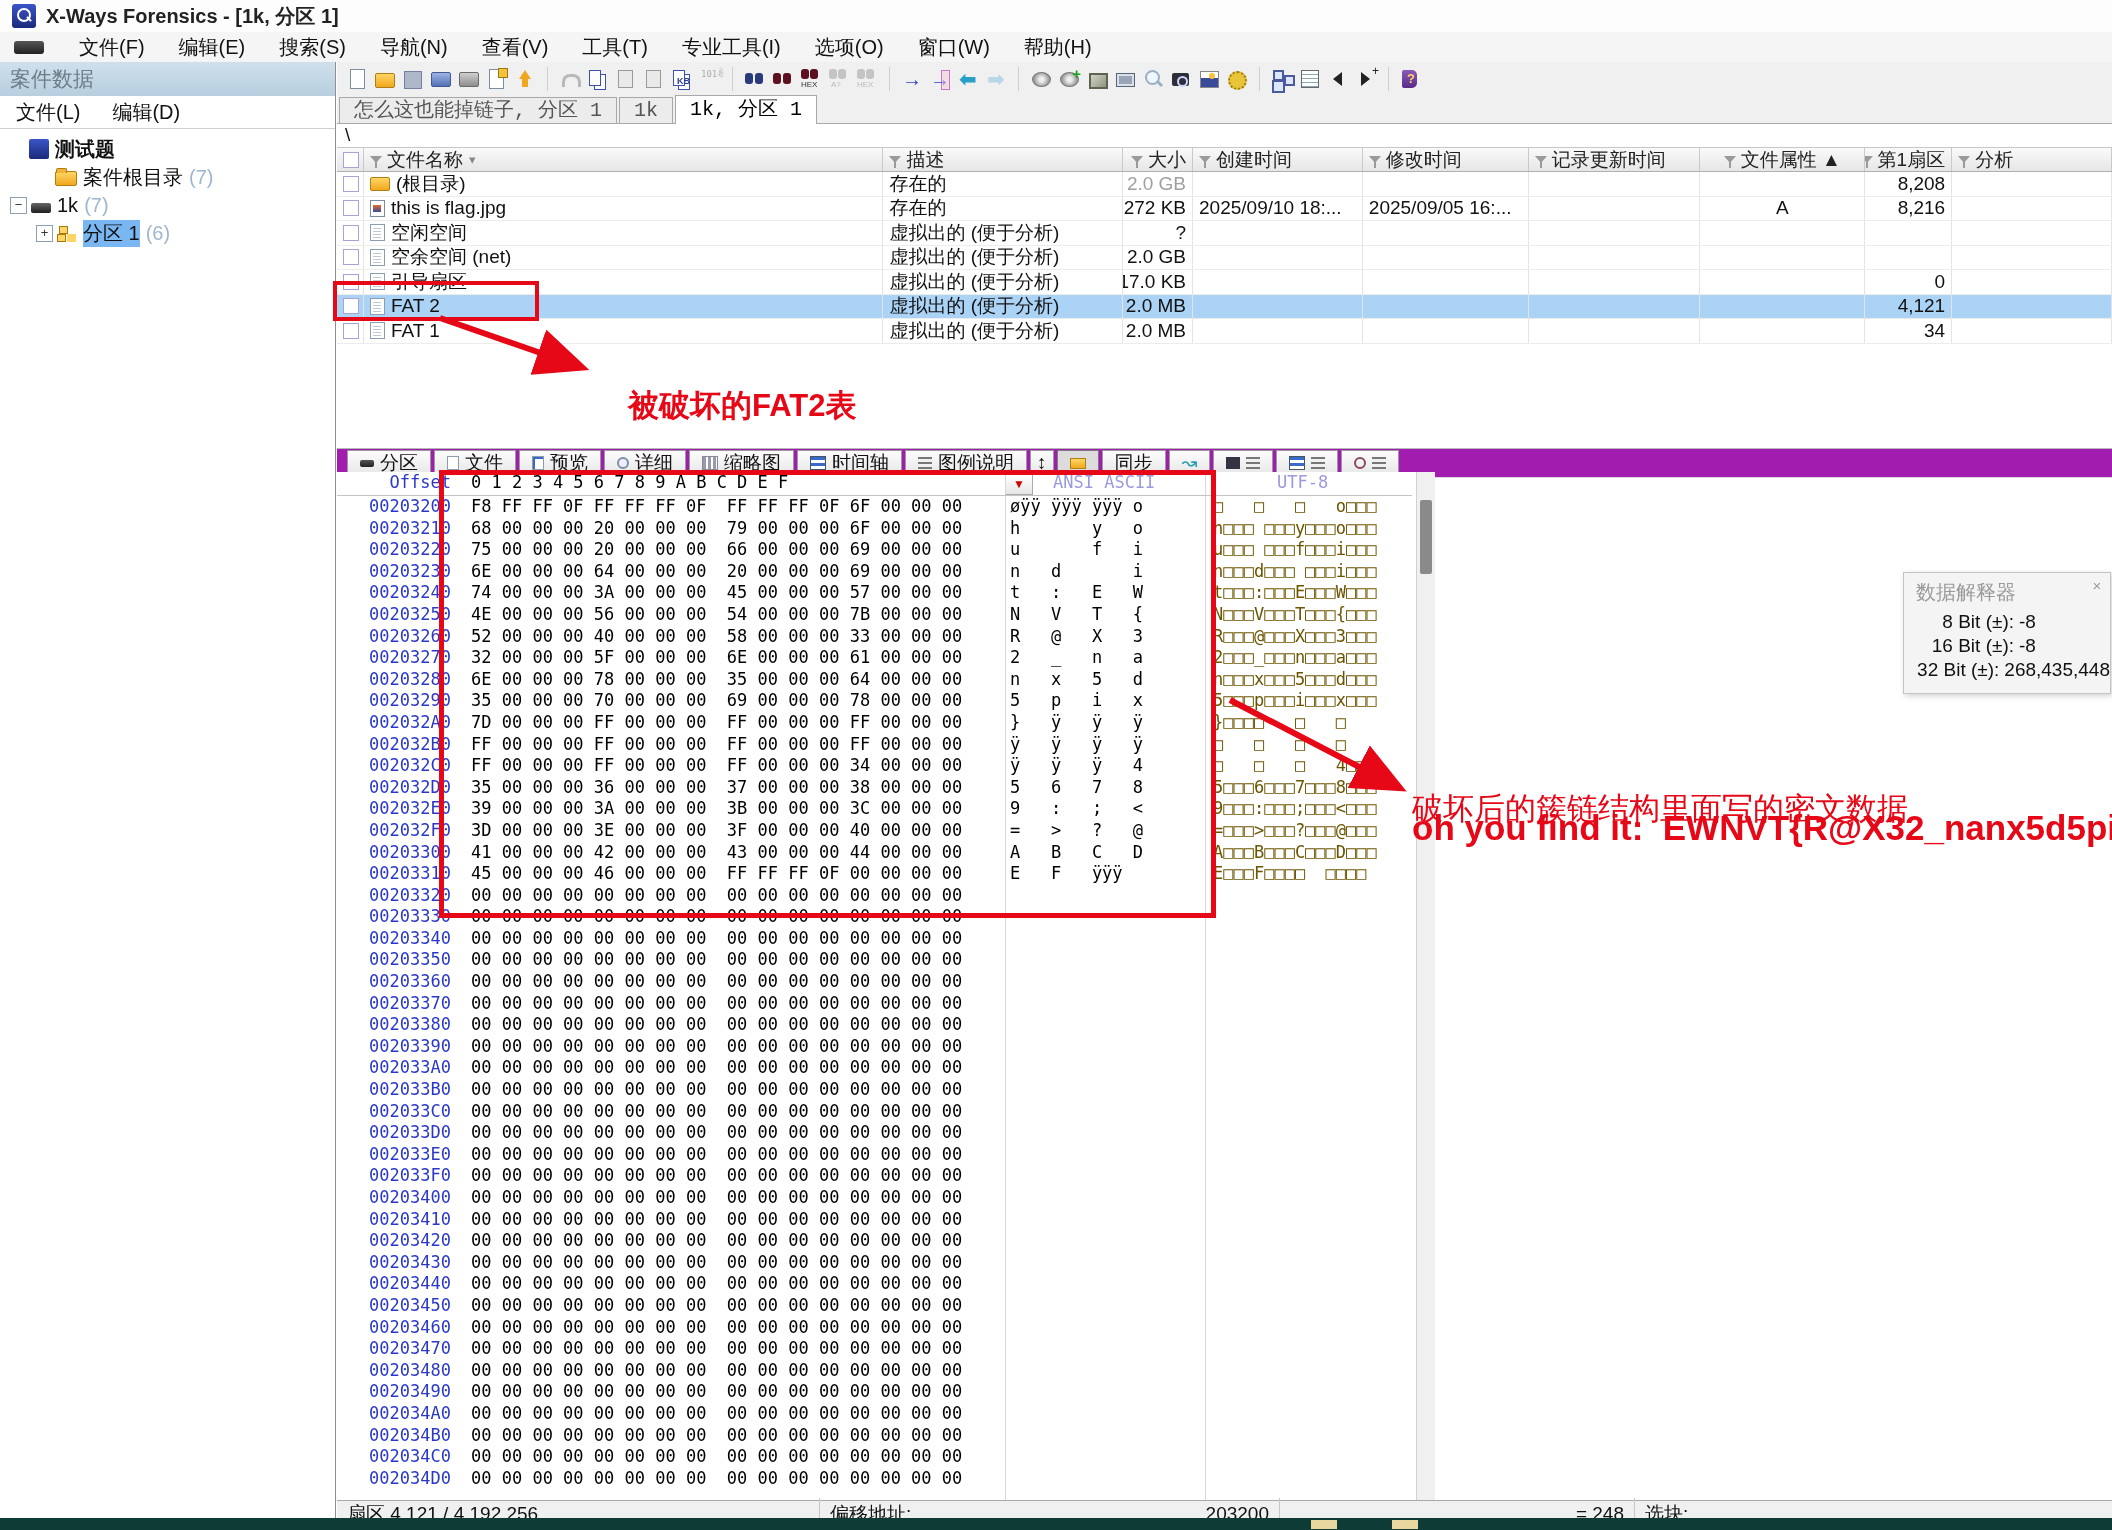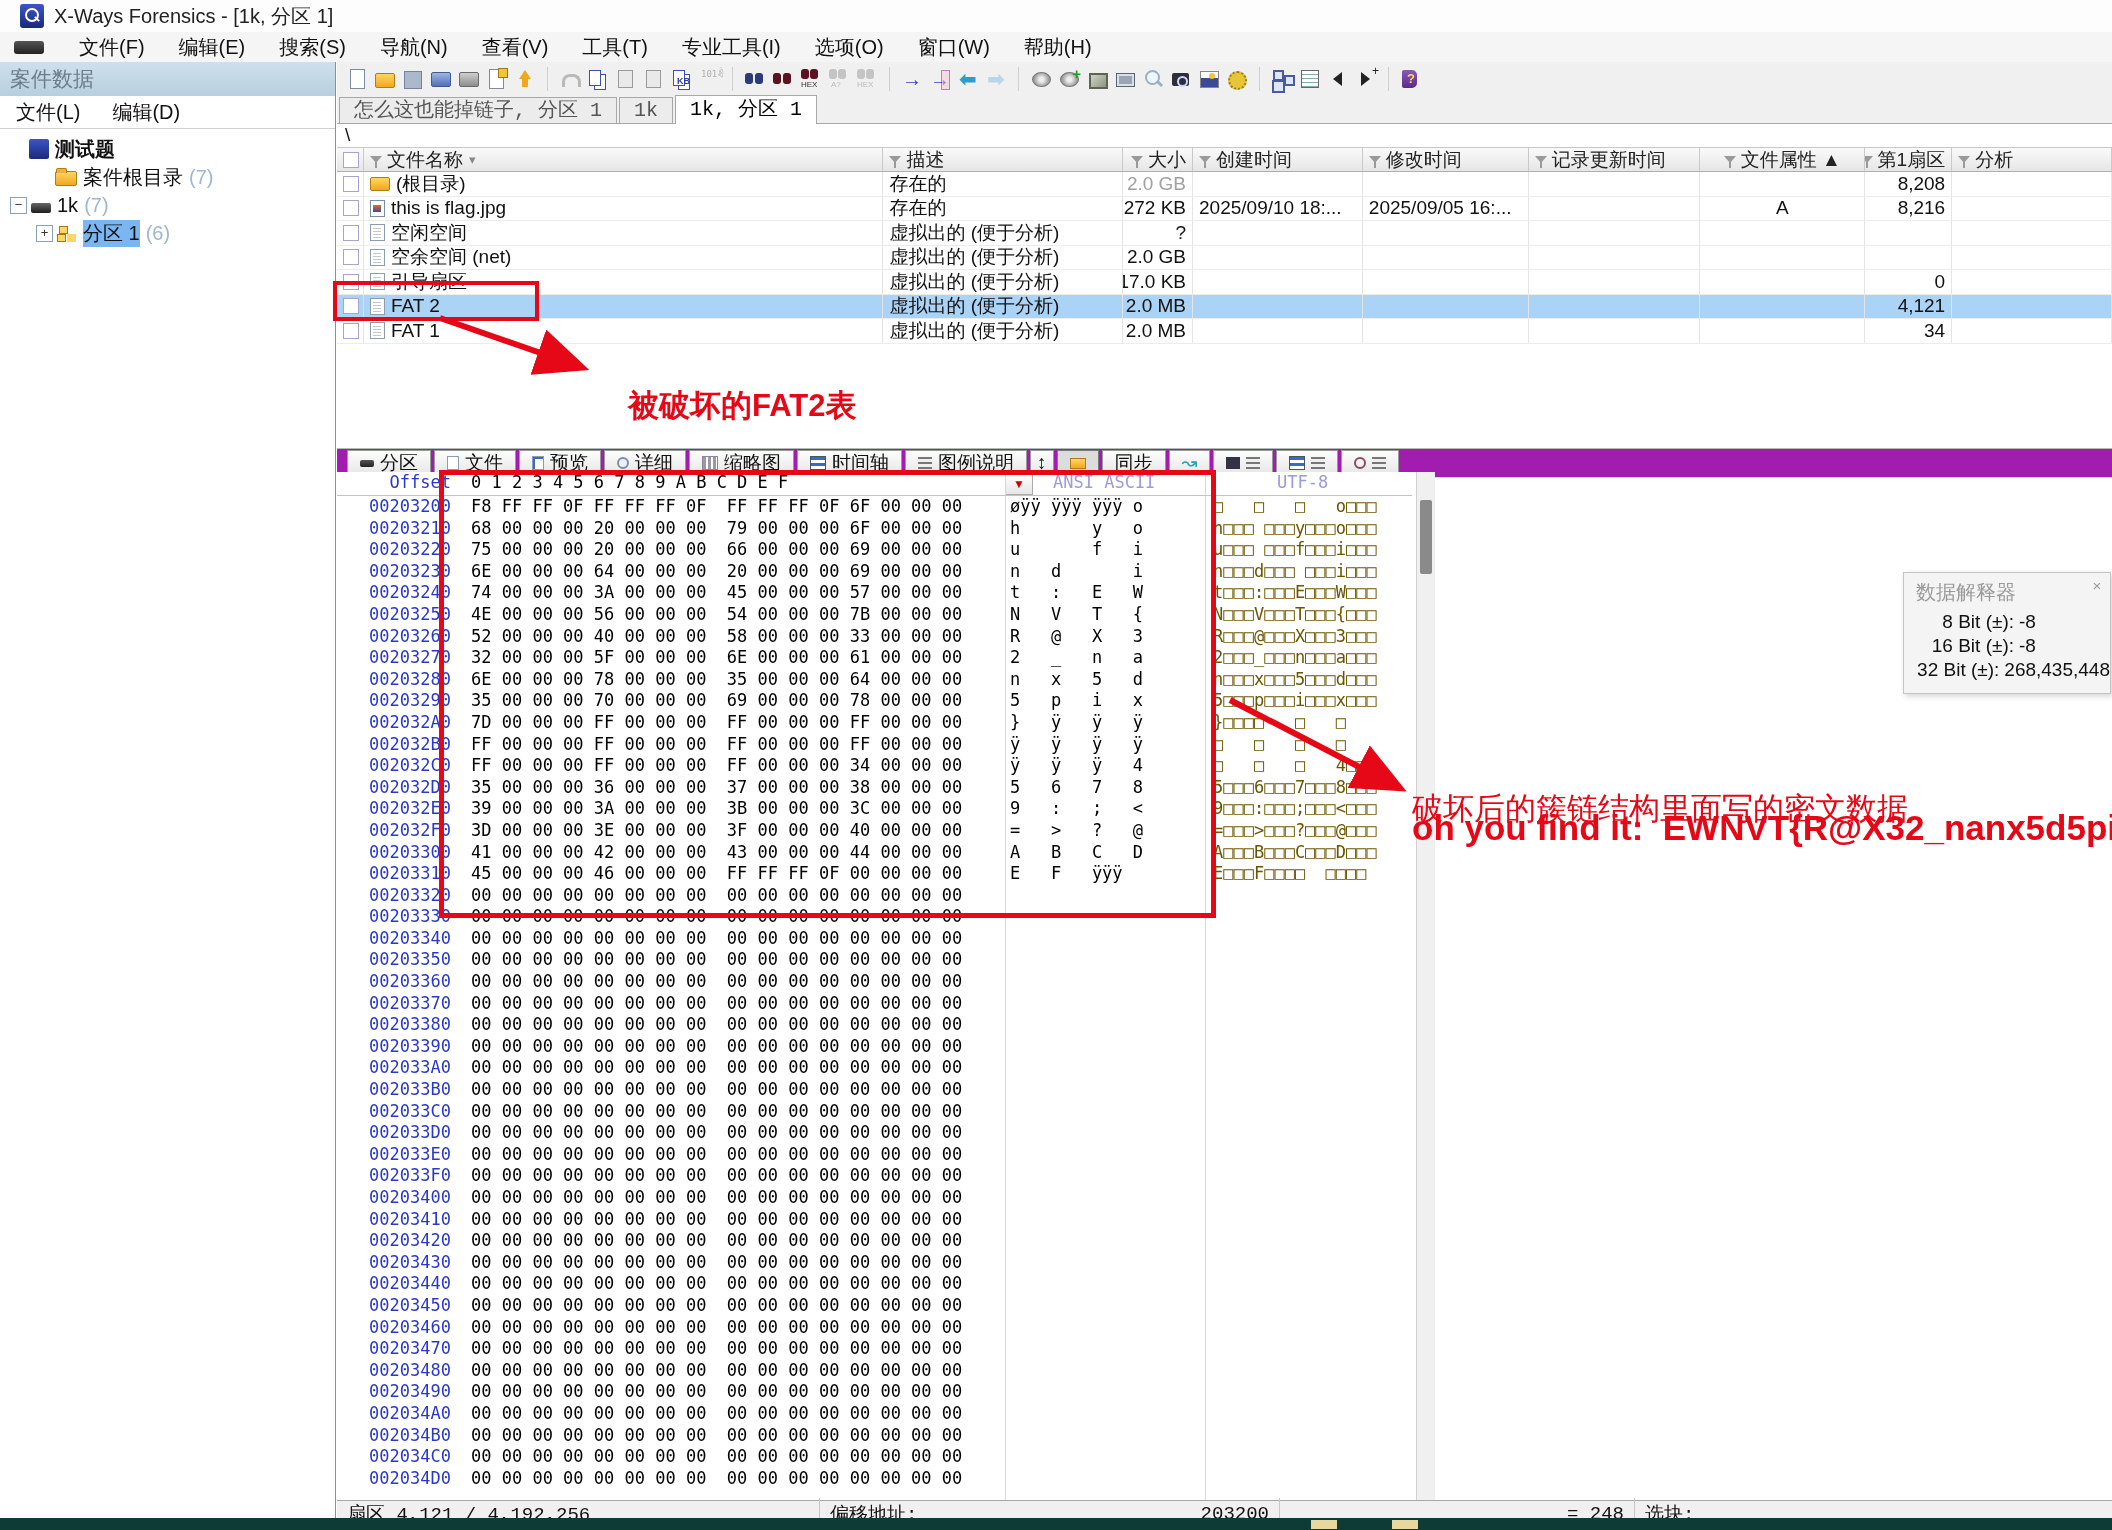--- a/index.html
+++ b/index.html
@@ -1,20 +1,20 @@
 <!DOCTYPE html>
 <html><head>
 <meta charset="utf-8">
 <style>
   html,body{margin:0;padding:0;background:#dcdcdc;}
   #app{position:relative;width:2112px;height:1530px;background:#ffffff;overflow:hidden;
        font-family:"Liberation Sans",sans-serif;color:#111;}
   
   #titlebar{position:absolute;left:0;top:0;width:2112px;height:32px;background:#fdfdfd;
-            display:flex;align-items:center;gap:10px;padding-left:20px;box-sizing:border-box;font-size:20px;color:#222;}
+            display:flex;align-items:center;gap:10px;padding-left:12px;box-sizing:border-box;font-size:20px;color:#222;font-weight:bold;}
   .applogo{width:24px;height:24px;border-radius:3px;background:linear-gradient(#3a55c8,#1b2a7a);position:relative;flex:0 0 auto;}
   .applogo::before{content:"";position:absolute;left:5px;top:4px;width:10px;height:10px;border:2px solid #fff;border-radius:50%;}
   .applogo::after{content:"";position:absolute;left:14px;top:14px;width:6px;height:2px;background:#fff;transform:rotate(45deg);}
   #menubar{position:absolute;left:0;top:32px;width:2112px;height:30px;background:#f5f5f5;display:flex;align-items:center;font-size:20px;}
   .drive-glyph{width:30px;height:13px;background:linear-gradient(#555,#222);border-radius:3px;margin:0 18px 0 14px;}
   .menu-item{padding:0 17px;height:30px;line-height:30px;cursor:default;}
   
   #sidebar{position:absolute;left:0;top:62px;width:336px;height:1468px;background:#fff;border-right:1px solid #8f8f8f;box-sizing:border-box;}
   #case-header{height:34px;background:linear-gradient(#cfe0ec,#b7cfdf);color:#6d7d88;font-size:21px;line-height:34px;padding-left:10px;}
   #case-menu{height:32px;border-bottom:1px solid #d0d0d0;display:flex;font-size:20px;align-items:center;}
@@ -142,21 +142,21 @@
   #svgoverlay{position:absolute;left:0;top:0;width:2112px;height:1530px;z-index:29;pointer-events:none;}
   
   #interp{position:absolute;left:1903px;top:572px;width:206px;height:120px;background:#f4f4f4;border:1px solid #c4c4c4;border-radius:0;box-shadow:2px 2px 6px rgba(0,0,0,.18);z-index:31;font-size:19px;}
   #interp .title{color:#9a9a9a;padding:6px 0 4px 12px;font-size:20px;}
   #interp .closex{position:absolute;right:4px;top:4px;width:18px;height:18px;color:#9a9a9a;font-size:15px;text-align:center;line-height:18px;}
   .irow{display:flex;padding:1px 0 1px 6px;}
   .ilabel{width:104px;text-align:right;}
   .ival{padding-left:5px;}
   
   #statusbar{position:absolute;left:337px;top:1500px;width:1775px;height:26px;background:#f0f0f0;border-top:1px solid #a8a8a8;box-sizing:border-box;font-size:19px;display:flex;align-items:center;}
-  .scell{height:100%;display:flex;align-items:center;box-sizing:border-box;border-right:1px solid #c6c6c6;padding:16px 10px;font-family:Liberation Mono, monospace;}
+  .scell{height:100%;display:flex;align-items:center;box-sizing:border-box;border-right:1px solid #c6c6c6;padding:16px 10px;}
   #bottomstrip{position:absolute;left:0;top:1518px;width:2112px;height:12px;background:#0e3b36;}
   .tanmark{position:absolute;top:1520px;width:26px;height:9px;background:#e8d8a0;}
 </style>
 </head>
 <body>
 
 <div id="app">
 
   <div id="titlebar">
     <span class="applogo"></span>

